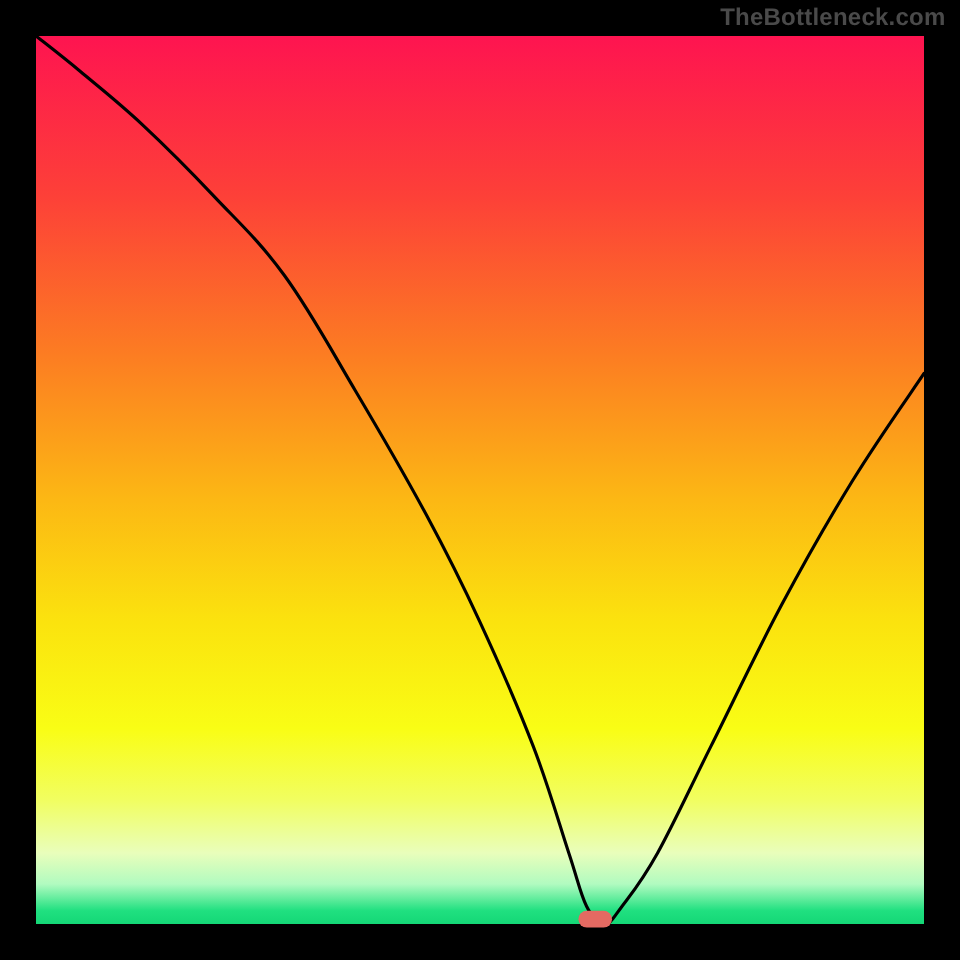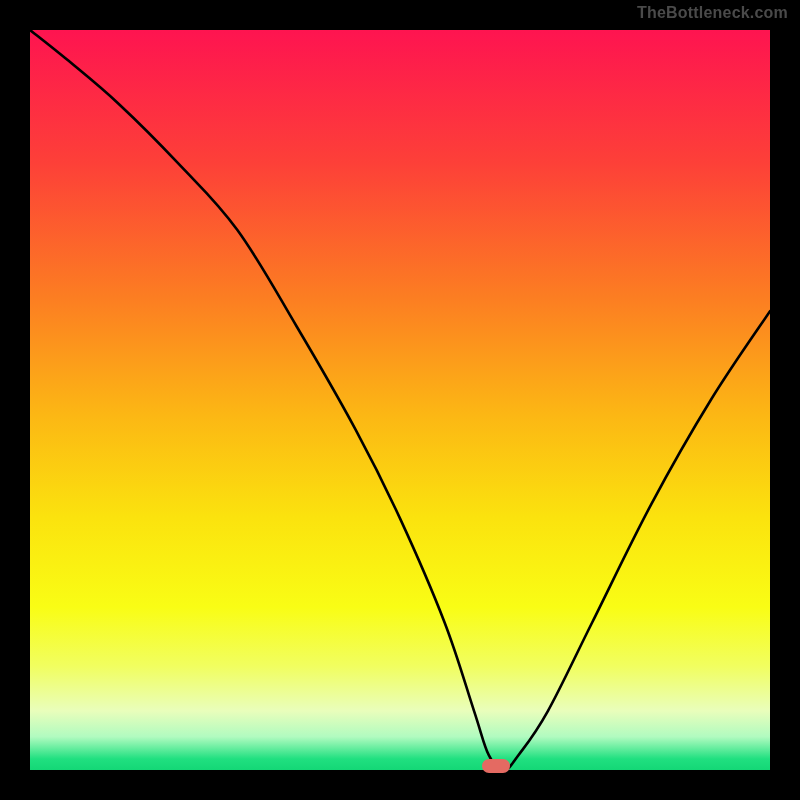--- a/index.html
+++ b/index.html
@@ -15,21 +15,21 @@
     position: relative;
     width: 800px;
     height: 800px;
     background: #000;
   }
   .watermark {
     position: absolute;
     top: 4px;
     right: 12px;
     color: #4a4a4a;
-    font-size: 16px;
+    font-size: 20px;
     font-weight: 600;
     letter-spacing: 0.2px;
     user-select: none;
   }
   .plot {
     position: absolute;
     left: 30px;
     top: 30px;
     width: 740px;
     height: 740px;

